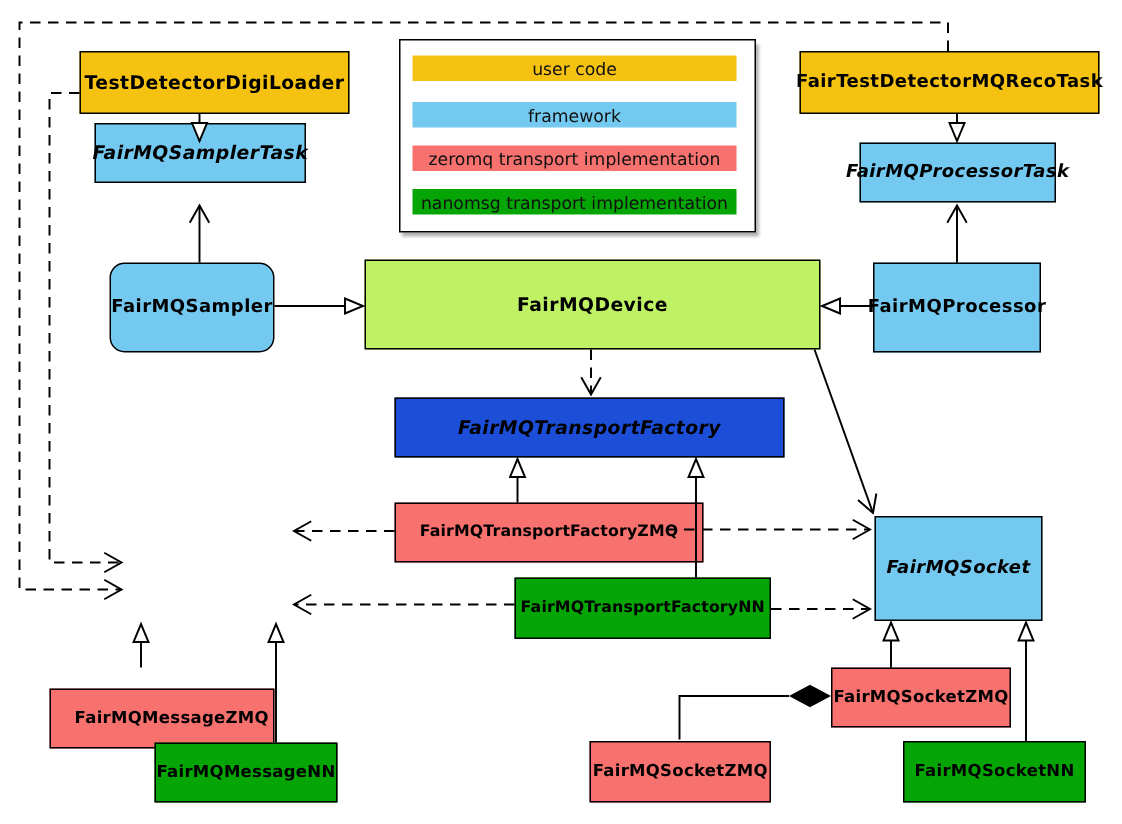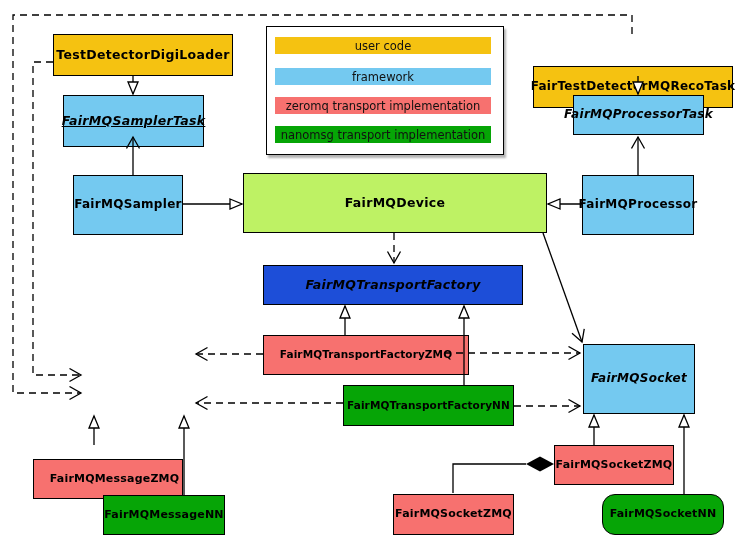--- a/index.html
+++ b/index.html
@@ -27,41 +27,41 @@
   #edges{position:absolute;left:0;top:0;pointer-events:none;}
   .edge{stroke:#000;stroke-width:1.3;fill:none;}
   .dashed{stroke-dasharray:7 5;}
 </style>
 </head>
 <body>
 
 <div id="canvas">
 
   <div class="node" style="left: 53px; top: 34px; width: 180px; height: 42px; background: rgb(245, 194, 17);">TestDetectorDigiLoader</div>
-  <div class="node" style="left: 533px; top: 34px; width: 200px; height: 42px; font-size: 12px; background: rgb(245, 194, 17); margin-top: 32px;">FairTestDetectorMQRecoTask</div>
+  <div class="node" style="left: 533px; top: 34px; width: 200px; height: 42px; font-size: 12px; background: rgb(245, 194, 17);">FairTestDetectorMQRecoTask</div>
 
-  <div class="node abstract" style="left: 63px; top: 95px; width: 141px; height: 52px; background: rgb(116, 201, 240); text-decoration: underline;">FairMQSamplerTask</div>
+  <div class="node abstract" style="left: 63px; top: 82px; width: 141px; height: 40px; background: rgb(116, 201, 240);">FairMQSamplerTask</div>
   <div class="node abstract" style="left: 573px; top: 95px; width: 131px; height: 40px; font-size: 12px; background: rgb(116, 201, 240);">FairMQProcessorTask</div>
 
-  <div class="node" style="left: 73px; top: 175px; width: 110px; height: 60px; font-size: 12px; background: rgb(116, 201, 240);">FairMQSampler</div>
+  <div class="node" style="left: 73px; top: 175px; width: 110px; height: 60px; font-size: 12px; background: rgb(116, 201, 240); border-radius: 10px;">FairMQSampler</div>
   <div class="node" style="left: 243px; top: 173px; width: 304px; height: 60px; background: #bef264;">FairMQDevice</div>
   <div class="node" style="left: 582px; top: 175px; width: 112px; height: 60px; font-size: 12px; background: rgb(116, 201, 240);">FairMQProcessor</div>
 
   <div class="node abstract" style="left: 263px; top: 265px; width: 260px; height: 40px; background: #1d4ed8;">FairMQTransportFactory</div>
   <div class="node fs10" style="left: 263px; top: 335px; width: 206px; height: 40px; background: rgb(247, 113, 111);">FairMQTransportFactoryZMQ</div>
   <div class="node fs10" style="left: 343px; top: 385px; width: 171px; height: 41px; background: rgb(6, 165, 6);">FairMQTransportFactoryNN</div>
 
   <div class="node abstract" style="left: 583px; top: 344px; width: 112px; height: 70px; font-size: 12px; background: rgb(116, 201, 240);">FairMQSocket</div>
 
   <div class="node fs11" style="left: 33px; top: 459px; width: 150px; height: 40px; background: rgb(247, 113, 111); padding-left: 13px;">FairMQMessageZMQ</div>
   <div class="node fs11" style="left: 103px; top: 495px; width: 122px; height: 40px; background: rgb(6, 165, 6);">FairMQMessageNN</div>
 
   <div class="node fs11" style="left: 393px; top: 494px; width: 121px; height: 41px; background: rgb(247, 113, 111);">FairMQSocketZMQ</div>
   <div class="node fs11" style="left: 554px; top: 445px; width: 120px; height: 40px; background: rgb(247, 113, 111);">FairMQSocketZMQ</div>
-  <div class="node fs11" style="left: 602px; top: 494px; width: 122px; height: 41px; background: rgb(6, 165, 6); border-radius: 13px;">FairMQSocketNN</div>
+  <div class="node fs11" style="left: 602px; top: 494px; width: 122px; height: 41px; background: rgb(6, 165, 6);">FairMQSocketNN</div>
 
   <div id="legend">
     <div class="strip" style="top: 10px; background: rgb(245, 194, 17);">user code</div>
     <div class="strip" style="top: 41px; background: rgb(116, 201, 240);">framework</div>
     <div class="strip" style="top: 70px; background: rgb(247, 113, 111);">zeromq transport implementation</div>
     <div class="strip" style="top: 99px; background: rgb(6, 165, 6);">nanomsg transport implementation</div>
   </div>
 
   <svg id="edges" width="748" height="549" viewBox="0 0 748 549">
     <defs>

